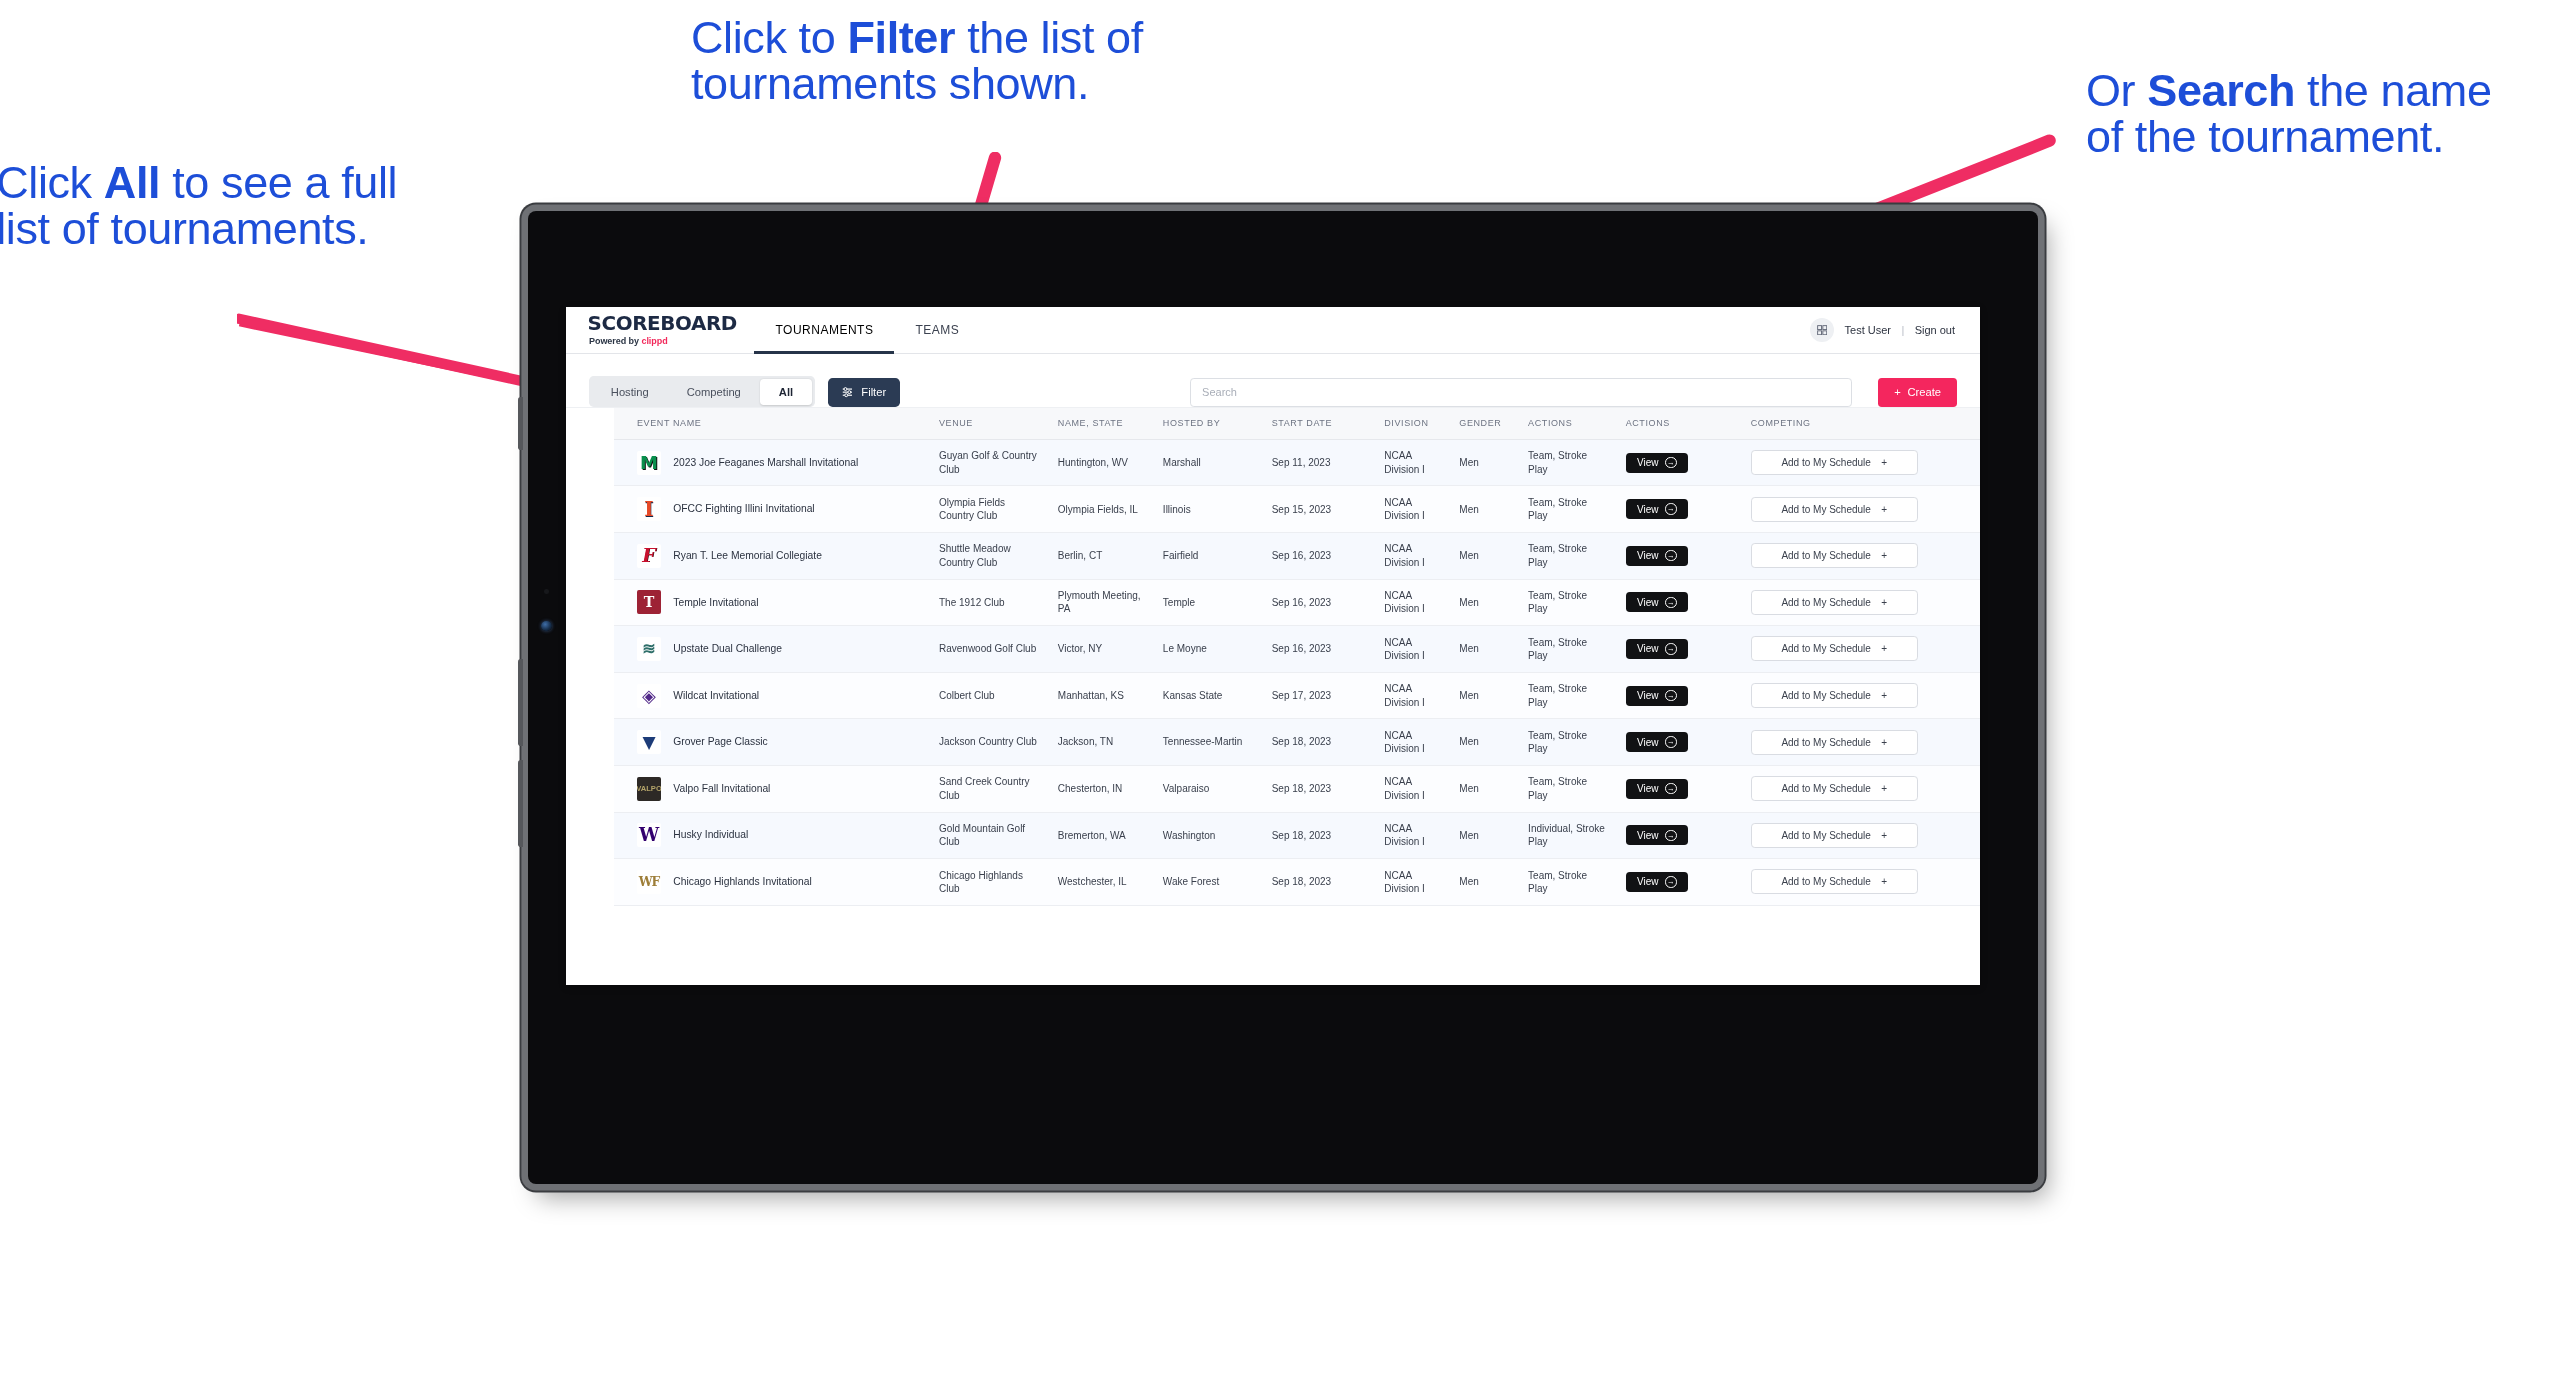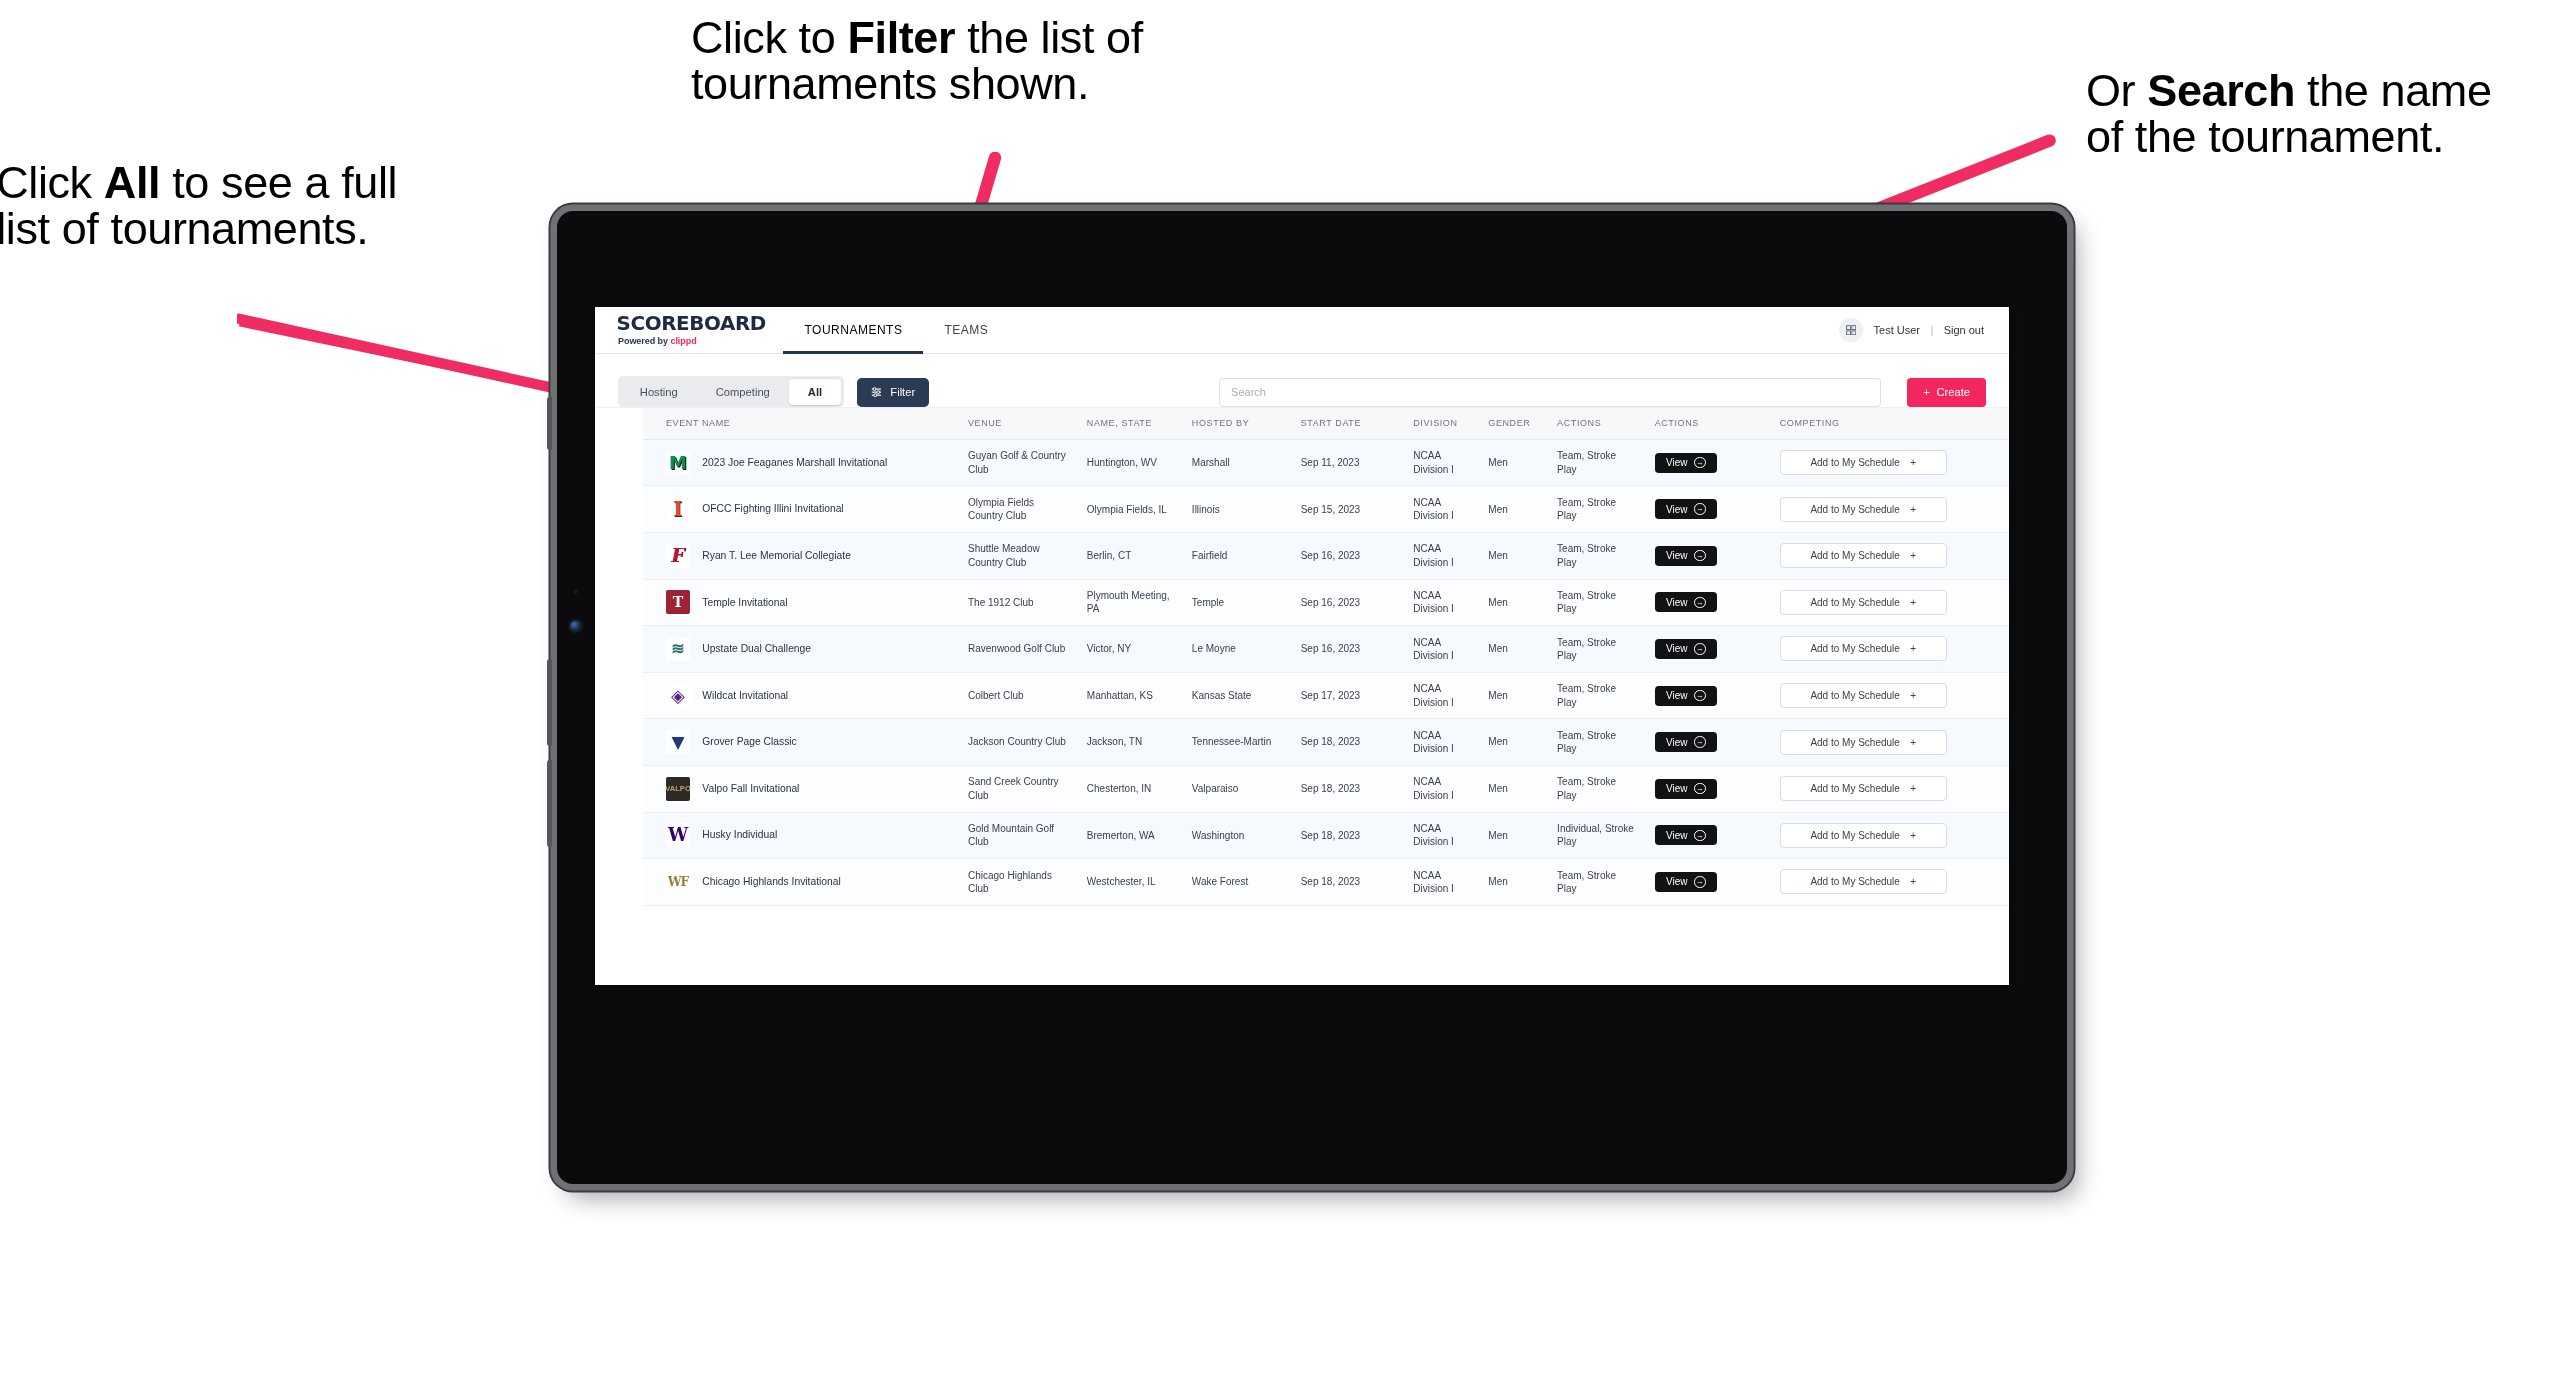--- a/index.html
+++ b/index.html
@@ -11,38 +11,38 @@
     overflow: hidden;
   }
   #stage { position: relative; width: 2576px; height: 1386px; background:#fff; }
 
   
   .annot {
     position: absolute;
     font-family: "Liberation Sans", sans-serif;
     font-size: 45px;
     line-height: 1.02;
-    color: #000000;
+    color: #1d4ed8;
     font-weight: 400;
     letter-spacing: -0.4px;
   }
   .annot b { font-weight: 700; }
   #annot-all      { left: -3.8px;   top: 160px; width: 446px; }
   #annot-filter   { left: 691px;  top: 15px;  width: 665px; }
   #annot-search   { left: 2086px; top: 68px;  width: 446px; }
 
   .arrow { position: absolute; pointer-events: none; }
 
   
   #tablet {
     position: absolute;
-    left: 557px; top: 211px;
+    left: 528px; top: 211px;
     width: 1510px; height: 973px;
     background: #0b0b0d;
-    border-radius: 16px;
+    border-radius: 8px;
     box-shadow: 0 0 0 6.6px #6f7175, 0 0 0 8.5px #3a3c40,
                 9.5px 13.3px 25px rgba(0,0,0,.34);
   }
   
   .sidebtn {
     position: absolute; left: -10.4px; width: 5.7px;
     background: #55575b; border-radius: 2.8px 0 0 2.8px;
   }
   #sb1 { top: 186px; height: 53px; }
   #sb2 { top: 448px; height: 87px; }

